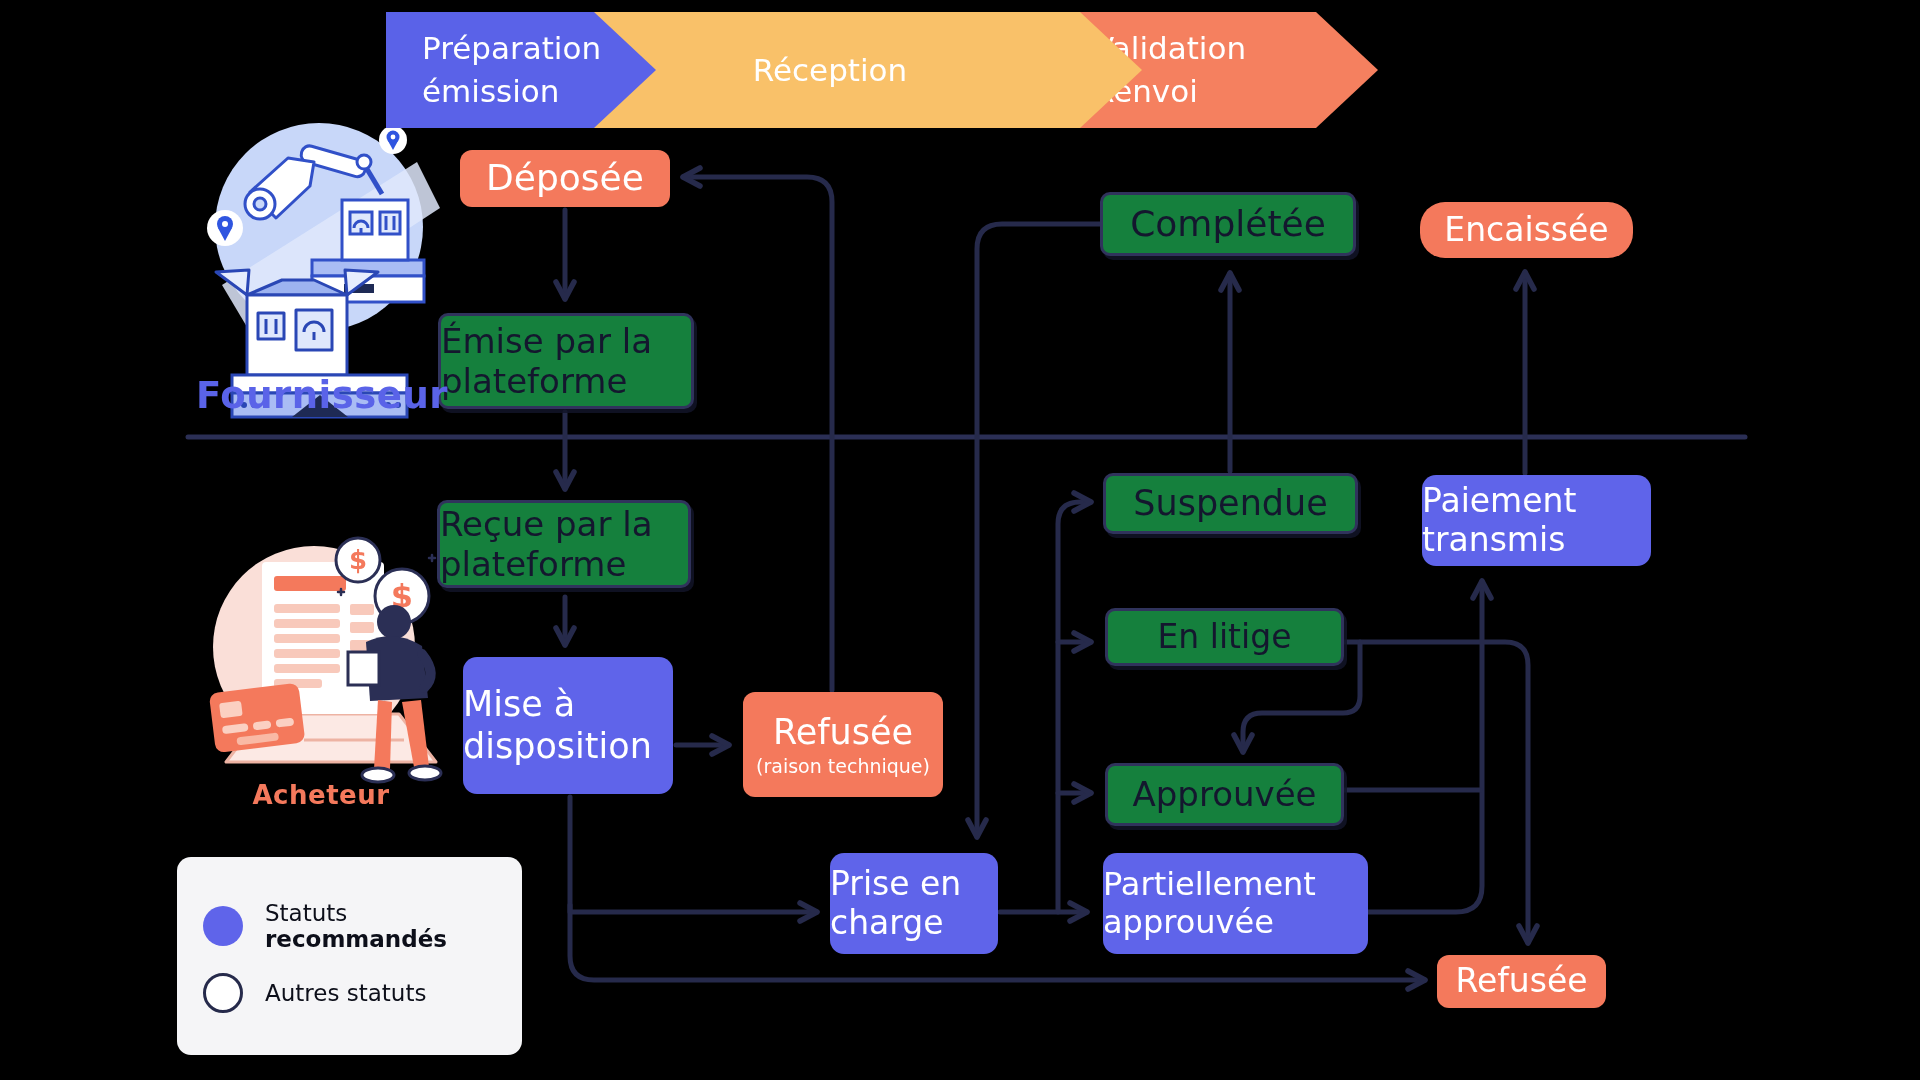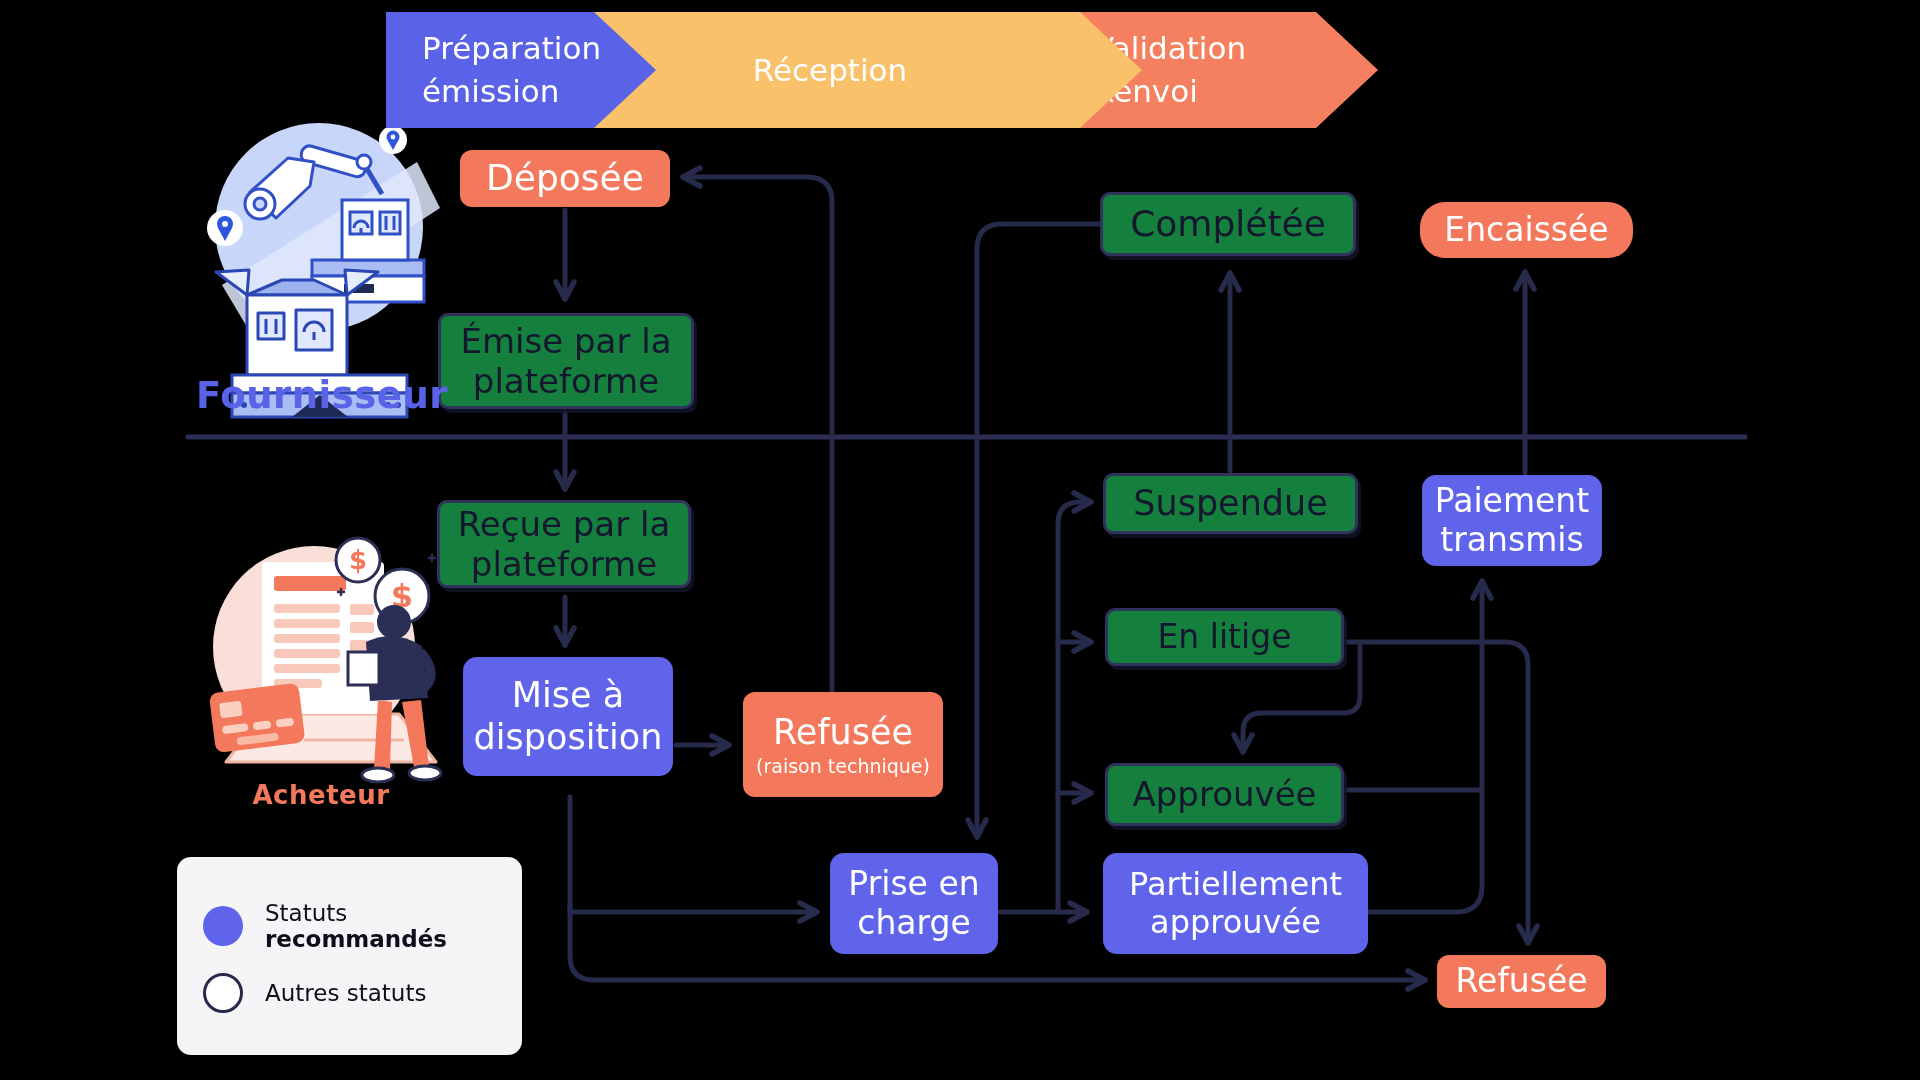--- a/index.html
+++ b/index.html
@@ -8,21 +8,21 @@
   svg{display:block;}
   
   .phase{position:absolute;top:12px;height:116px;display:flex;flex-direction:column;
          justify-content:center;color:#fff;font-size:31px;line-height:43px;
          clip-path:polygon(0 0, calc(100% - 62px) 0, 100% 50%, calc(100% - 62px) 100%, 0 100%);}
   .phase .pl{white-space:nowrap;}
   .phase.left{align-items:flex-start;}
   .phase.center{align-items:center;padding-right:40px;}
   
   .status{position:absolute;display:flex;flex-direction:column;align-items:center;justify-content:center;
-          text-align:center;z-index:2;line-height:1.18;}
+          text-align:left;z-index:2;line-height:1.18;}
   .status.mandatory{color:#fff;border-radius:12px;}
   .status.recommended{color:#fff;border-radius:14px;}
   .status.other{background:#15803d;color:#14172e;border:3px solid #30335c;border-radius:10px;
                 box-shadow:3px 4px 0 rgba(18,20,40,.85);}
   .status .sub{font-size:19px;line-height:1.1;margin-top:2px;}
   
   .actor-label{position:absolute;font-weight:bold;text-align:center;z-index:2;letter-spacing:.5px;}
   
   .legend{position:absolute;left:177px;top:857px;width:345px;height:198px;background:#f5f5f7;
           border-radius:14px;z-index:2;display:flex;flex-direction:column;justify-content:center;
@@ -85,21 +85,21 @@
     </div>
 
   <div class="status other" style="left:438px;top:313px;width:256px;height:96px;font-size:34px;box-sizing:border-box;">
     <span>Émise par la plateforme</span>
     </div>
 
   <div class="status other" style="left:437px;top:500px;width:254px;height:88px;font-size:34px;box-sizing:border-box;">
     <span>Reçue par la plateforme</span>
     </div>
 
-  <div class="status recommended" style="left: 463px; top: 657px; width: 210px; height: 119px; font-size: 35px; background-color: rgb(95, 100, 234);">
+  <div class="status recommended" style="left: 463px; top: 657px; width: 210px; height: 137px; font-size: 35px; background-color: rgb(95, 100, 234);">
     <span>Mise à disposition</span>
     </div>
 
   <div class="status mandatory" style="left: 743px; top: 692px; width: 200px; height: 105px; font-size: 35px; background-color: rgb(244, 121, 92);">
     <span>Refusée</span>
     <span class="sub">(raison technique)</span>
     </div>
 
   <div class="status recommended" style="left: 830px; top: 853px; width: 168px; height: 101px; font-size: 33px; background-color: rgb(95, 100, 234);">
     <span>Prise en charge</span>
@@ -122,21 +122,21 @@
     </div>
 
   <div class="status recommended" style="left: 1103px; top: 853px; width: 265px; height: 101px; font-size: 32px; background-color: rgb(95, 100, 234);">
     <span>Partiellement approuvée</span>
     </div>
 
   <div class="status mandatory" style="left: 1437px; top: 955px; width: 169px; height: 53px; font-size: 33px; background-color: rgb(244, 121, 92);">
     <span>Refusée</span>
     </div>
 
-  <div class="status recommended" style="left: 1422px; top: 475px; width: 180px; height: 91px; font-size: 33px; background-color: rgb(95, 100, 234);">
+  <div class="status recommended" style="left: 1422px; top: 475px; width: 229px; height: 91px; font-size: 33px; background-color: rgb(95, 100, 234);">
     <span>Paiement transmis</span>
     </div>
 
   <div class="status mandatory" style="left: 1420px; top: 202px; width: 213px; height: 56px; font-size: 33px; background-color: rgb(244, 121, 92); border-radius: 25px;">
     <span>Encaissée</span>
     </div>
 
   <svg class="illus" style="left:192px;top:100px;" width="260" height="335" viewBox="0 0 260 335">
     <circle cx="127" cy="127" r="104" fill="#c8d7f9"></circle>
     <path d="M30,185 L225,62 L248,108 L58,232 Z" fill="#dfe8fc" opacity="0.85"></path>

